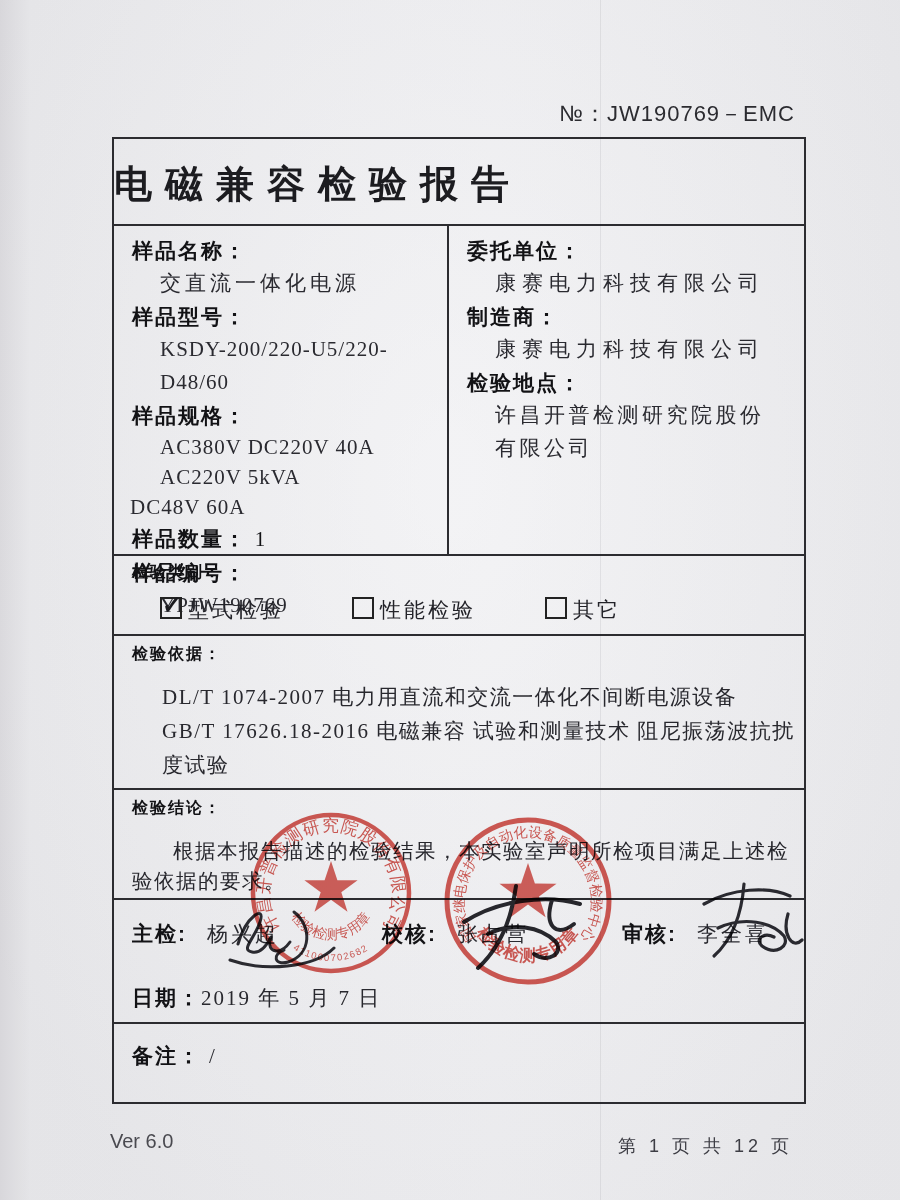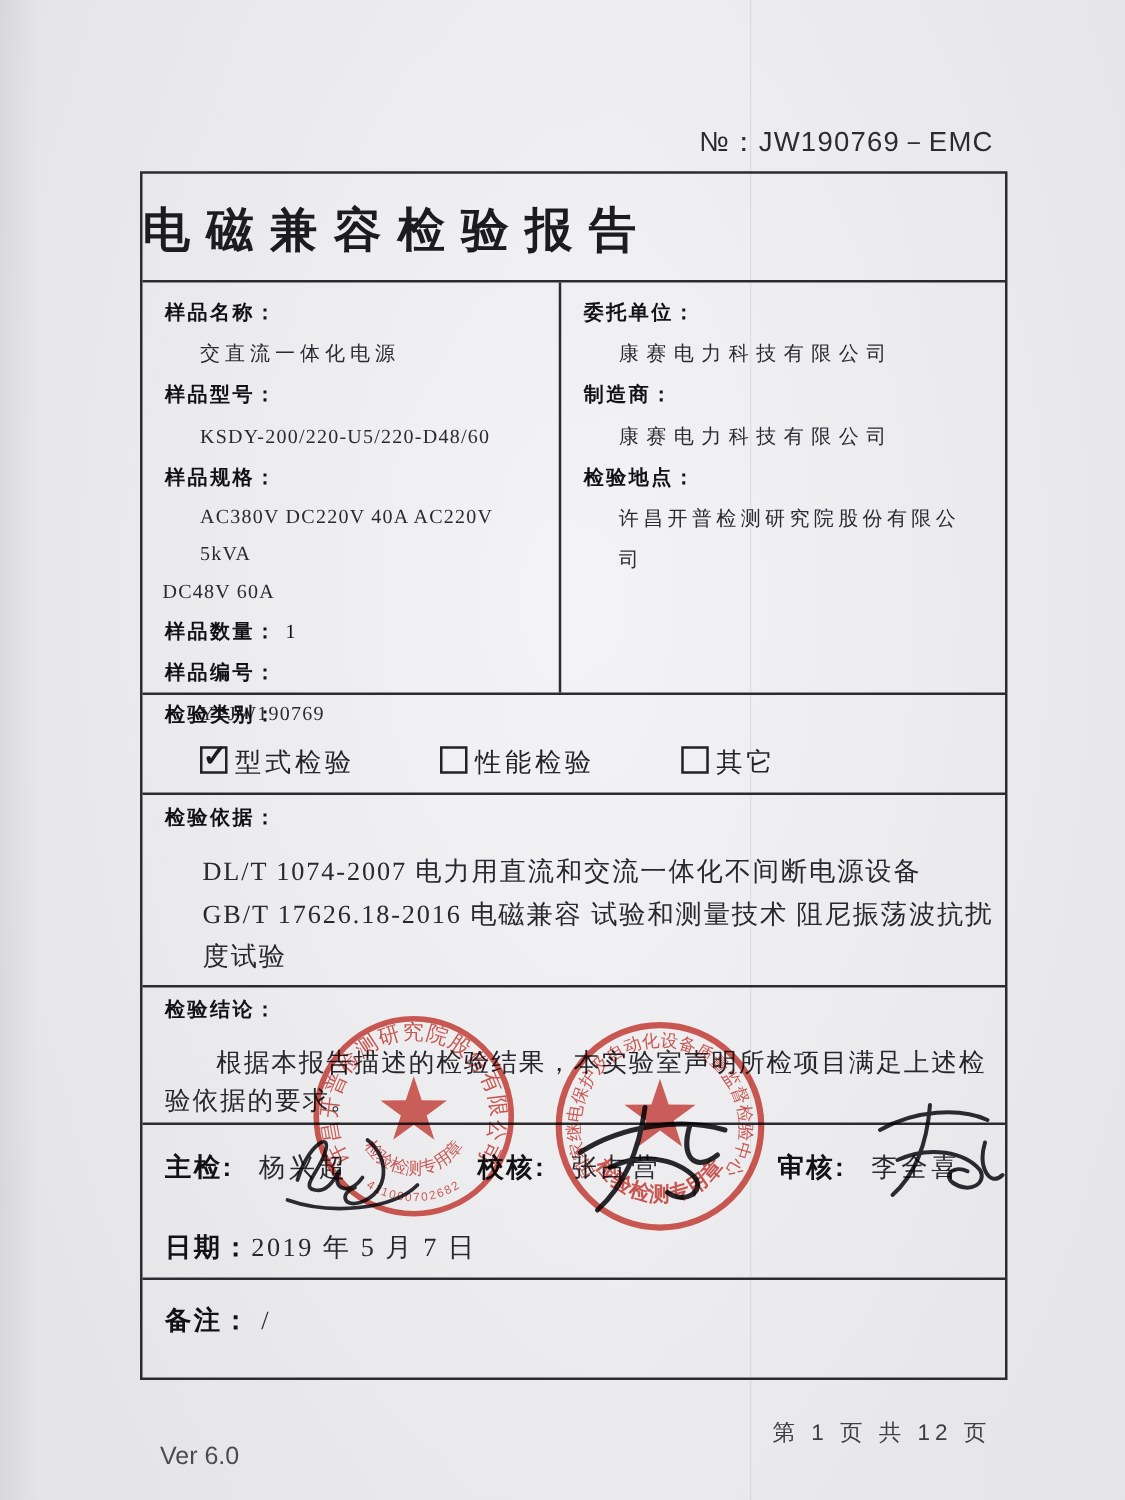--- a/index.html
+++ b/index.html
@@ -20,21 +20,21 @@
   .r-info{height:328px;display:flex;}
   .r-cat{height:78px;}
   .r-basis{height:152px;}
   .r-concl{height:108px;}
   .r-sign{height:122px;}
   .r-remark{height:78px;border-radius:15px;}
 
   .title{position:absolute;left:0;right:0;top:20px;text-align:left;
          font-size:38px;font-weight:600;letter-spacing:13px;color:#1c1c20;}
 
-  .cell{position:relative;box-sizing:border-box;padding:8px 17px 0 18px;font-size:16px;line-height:33px;}
+  .cell{position:relative;box-sizing:border-box;padding:8px 17px 0 18px;font-size:21px;line-height:33px;}
   .cell.left{width:335px;border-right:2px solid #2c2c30;}
   .cell.right{flex:1;}
   .lab{font-family:"Liberation Sans",sans-serif;font-weight:700;color:#121215;letter-spacing:2px;}
   .val{color:#2a2a30;letter-spacing:4px;}
   .val.latin{letter-spacing:1px;}
   .ind{padding-left:28px;}
   .inline-val{letter-spacing:1px;font-family:"Liberation Serif",serif;font-weight:400;}
 
   .cat-label{position:absolute;left:18px;top:6px;}
   .cat-opts{position:absolute;left:0;top:40px;width:100%;font-size:21px;}
@@ -56,21 +56,21 @@
   .sig-item{position:absolute;white-space:nowrap;}
   .sig1{left:18px;} .sig2{left:268px;} .sig3{left:508px;}
   .sig-name{letter-spacing:3px;color:#2a2a30;margin-left:20px;}
   .date-line{position:absolute;top:84px;left:18px;font-size:21px;}
   .date-val{letter-spacing:2px;color:#28282e;}
 
   .remark-line{position:absolute;top:18px;left:18px;font-size:21px;}
   .remark-val{letter-spacing:2px;color:#28282e;padding-left:8px;}
 
   .footer{position:absolute;top:1130px;left:0;width:900px;font-family:"Liberation Sans",sans-serif;color:#4a4a50;}
-  .f-ver{position:absolute;left:128px;top:0;font-size:20px;margin-top:24px;}
+  .f-ver{position:absolute;left:110px;top:0;font-size:20px;}
   .f-page{position:absolute;right:107px;top:4px;font-size:18px;letter-spacing:4px;color:#3d3d44;}
 
   .stamp{position:absolute;mix-blend-mode:multiply;opacity:.9;}
   .stamp svg text{font-family:"Liberation Sans",sans-serif;}
   .sig-svg{position:absolute;mix-blend-mode:multiply;}
 </style>
 </head>
 <body>
 
 <div class="page">

